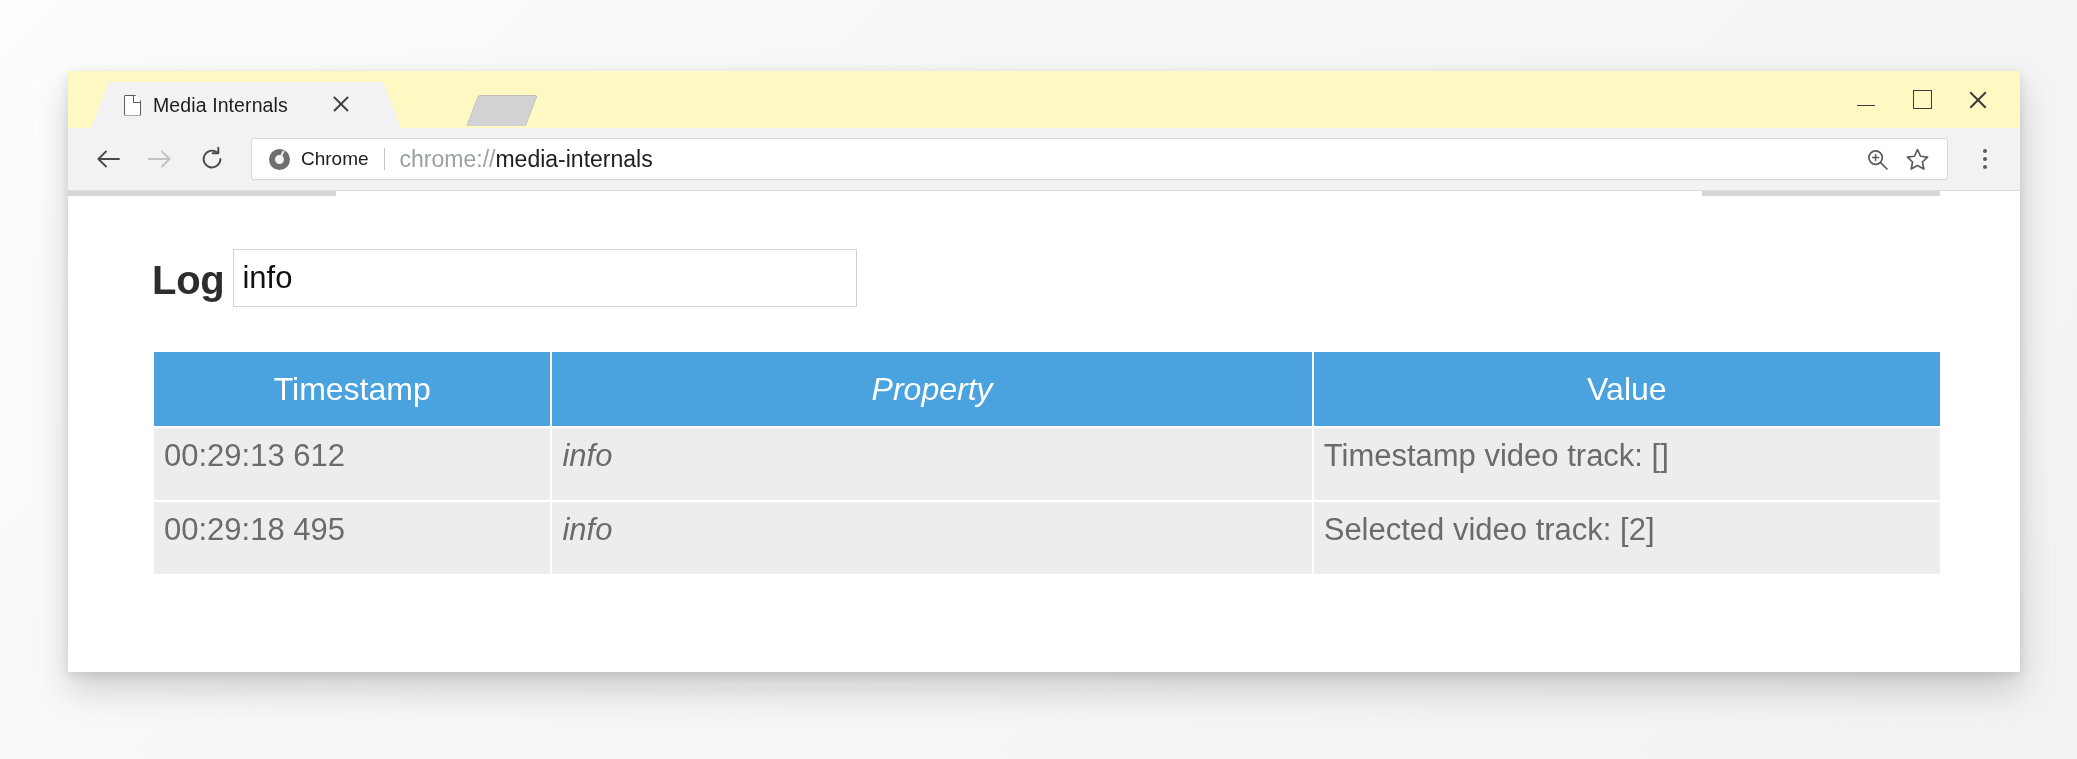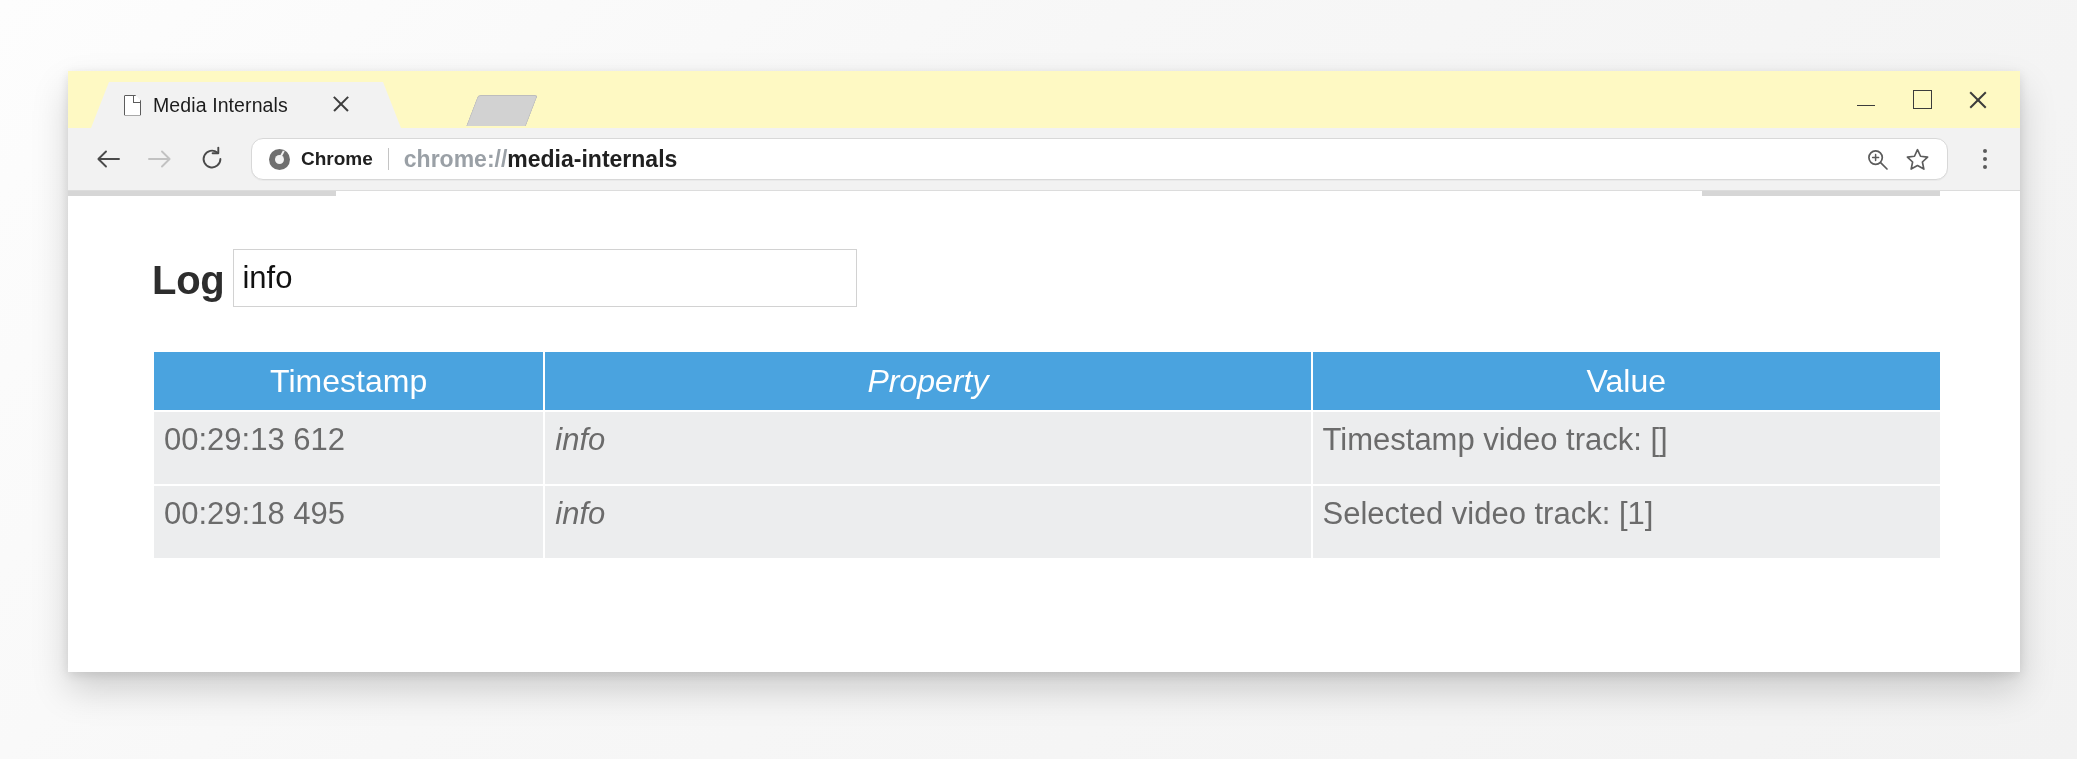--- a/index.html
+++ b/index.html
@@ -175,27 +175,26 @@
   #nav-back { margin-left: 14px; }
   .arrow-svg { display: block; }
 
   #omnibox {
     flex: 1 1 auto;
     height: 40px;
     margin-left: 13px;
     margin-right: 14px;
     background: #ffffff;
     border: 1px solid #d8d8d8;
-    border-radius: 12px;
+    border-radius: 3px;
     display: flex;
     align-items: center;
     padding: 0 10px 0 17px;
     box-shadow: 0 1px 1px rgba(0,0,0,0.035);
     cursor: text;
-    font-weight: bold;
   }
   #chrome-logo-icon {
     width: 21px; height: 21px; border-radius: 50%;
     background: #6f6f6f;
     position: relative;
     flex: 0 0 auto;
     margin-right: 11px;
   }
   #chrome-logo-icon::after {
     content: "";
@@ -307,21 +306,21 @@
     border-spacing: 2px 2px;
     table-layout: fixed;
   }
   #log-table th {
     background: #4aa3df;
     color: #ffffff;
     font-weight: normal;
     font-size: 32px;
     height: 58px;
     text-align: center;
-    padding: 0;
+    padding: 8px;
     vertical-align: middle;
   }
   #log-table td {
     background: #ecedee;
     color: #6b6b6b;
     font-size: 31px;
     height: 56px;
     padding: 0 0 16px 10px;
     vertical-align: middle;
     text-align: left;
@@ -438,19 +437,19 @@
       </thead>
       <tbody>
         <tr>
           <td class="col-timestamp">00:29:13 612</td>
           <td class="col-property">info</td>
           <td class="col-value">Timestamp video track: []</td>
         </tr>
         <tr>
           <td class="col-timestamp">00:29:18 495</td>
           <td class="col-property">info</td>
-          <td class="col-value">Selected video track: [1]</td>
+          <td class="col-value">Selected video track: [2]</td>
         </tr>
       </tbody>
     </table>
 
   </div>
 </div>
 
 </body></html>

